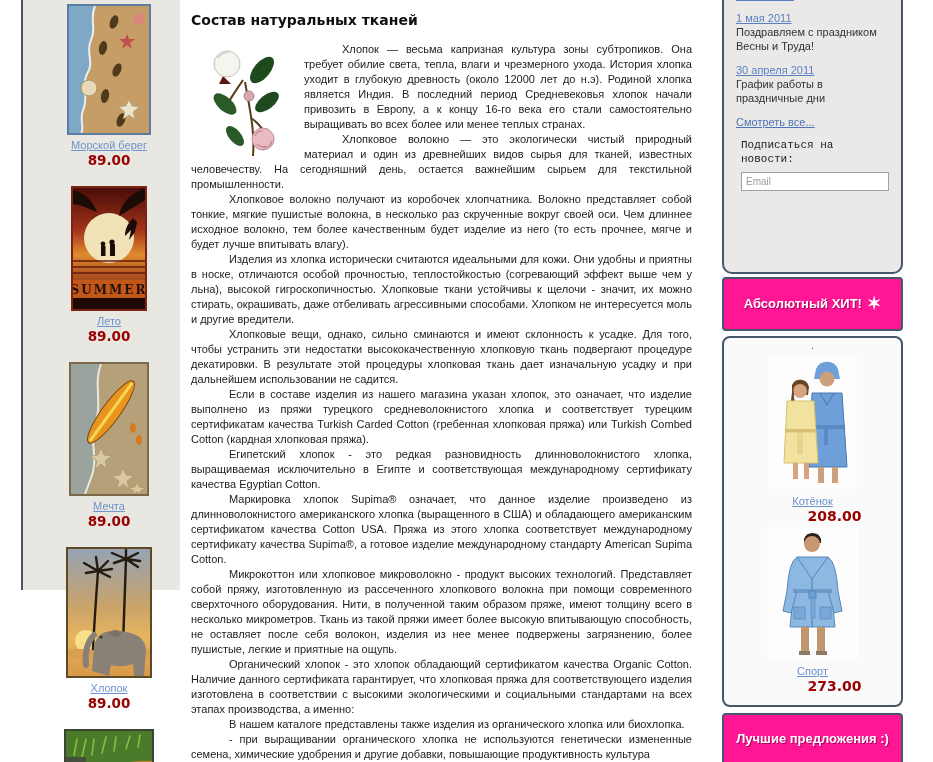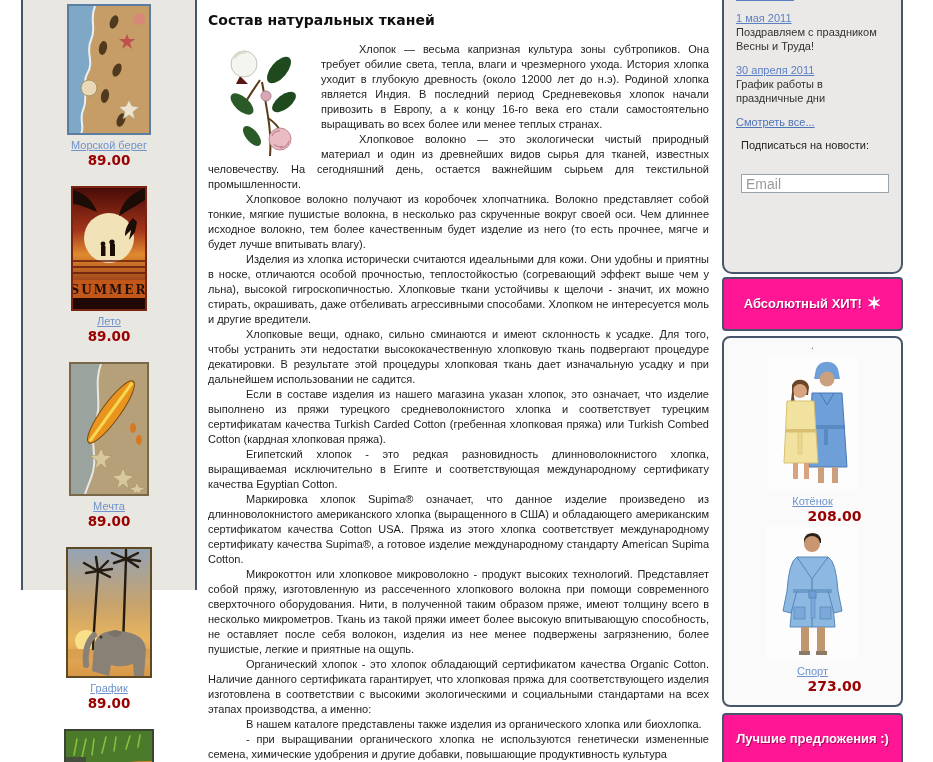--- a/index.html
+++ b/index.html
@@ -17,41 +17,41 @@
   .f-summer { border: 2px solid #7a2513; }
   .f-dream  { border: 2px solid #79684a; }
   .f-africa { border: 2px solid #5d4a24; }
   .f-tiger  { border: 2px solid #3c4436; }
   .lp-name { line-height: 13px; }
   .lp-name a, .rp-name a { color: #6d92cc; font-size: 11px; text-decoration: underline; cursor: pointer; }
   .lp-price, .rp-price { color: #990000; font-weight: bold; font-size: 13.5px;
                          font-family: "DejaVu Sans", sans-serif; line-height: 16px; }
 
   
-  .main-col { position: absolute; left: 197px; top: 0; width: 521px; height: 762px;
+  .main-col { position: absolute; left: 180px; top: 0; width: 521px; height: 762px;
               background: #fff; padding: 12px 9px 2px 11px; }
   .title { font-family: "DejaVu Sans", sans-serif; font-size: 14px; font-weight: bold;
            color: #101010; margin-bottom: 14px; }
   .article { font-size: 11px; line-height: 15px; color: #222; text-align: justify; }
   .article p { text-indent: 38px; }
   .cotton { float: left; width: 80px; height: 113px; margin: 2px 19px 2px 14px; }
 
   
   .right-col { position: absolute; left: 722px; top: 0; width: 181px; height: 762px; }
   .news-box { position: absolute; left: 0; top: -22px; width: 181px; height: 296px;
               background: #eae9e7; border: 2px solid #46566b; border-radius: 0 0 10px 10px;
               padding: 10px 10px 0 12px; font-size: 11px; line-height: 14px; color: #333;
               overflow: hidden; }
   .news-item { margin-bottom: 10px; }
   .news-date { color: #5b7fc4; text-decoration: underline; cursor: pointer; display: inline-block; line-height: 13px; }
   .sliver { width: 58px; height: 11px; border-bottom: 1px solid #5b7fc4; margin-bottom: 2px; }
   .see-all { color: #4d74b8; text-decoration: underline; cursor: pointer; font-size: 11px; }
   .subscribe { margin-top: 9px; padding-left: 5px; }
-  .subscribe-label { display: block; margin-bottom: 22px; color: #222; }
-  .email-input { width: 148px; height: 19px; border: 1px solid #9aa2aa; font-size: 14px;
+  .subscribe-label { display: block; margin-bottom: 6px; color: #222; font-family: Liberation Mono, monospace; }
+  .email-input { width: 148px; height: 19px; border: 1px solid #9aa2aa; font-size: 10px;
                  padding: 2px 4px; color: #555; background: #fff;
                  font-family: "Liberation Sans", sans-serif; }
   .email-input::placeholder { color: #9a9a9a; }
 
   .pink { position: absolute; left: 0; width: 181px; background: #ff1694;
           border: 2px solid #46566b; border-radius: 4px; color: #fff; font-weight: bold;
           font-size: 13px; text-align: center; text-shadow: 1px 1px 0 #b0005e; cursor: pointer; }
   .hit { top: 277px; height: 54px; line-height: 50px; }
   .star { font-size: 17px; vertical-align: -1px; margin-left: 5px; text-shadow: none; }
   .offers { top: 713px; height: 60px; line-height: 48px; }
@@ -165,21 +165,21 @@
             <path d="M58,10 C57,40 56,70 55,96" fill="none"></path>
             <path d="M30,22 l-14,-8 M30,22 l-12,2 M30,22 l-2,-14 M30,22 l10,-10 M30,22 l14,-2 M30,22 l12,6" fill="none"></path>
             <path d="M58,10 l-14,-6 M58,10 l-12,4 M58,10 l0,-9 M58,10 l12,-6 M58,10 l14,2 M58,10 l12,8" fill="none"></path>
           </g>
           <path d="M24,122 l2,-24 q2,-18 26,-16 q24,2 26,18 l-2,27 l-10,0 l-1,-12 q-12,4 -22,1 l-2,11 Z" fill="#8a8176"></path>
           <path d="M26,86 q-10,10 -8,30" stroke="#8a8176" stroke-width="6" fill="none" stroke-linecap="round"></path>
           <circle cx="33" cy="88" r="1.5" fill="#3a342c"></circle>
           <path d="M40,84 q8,-6 14,0 q-6,8 -14,0" fill="#7a7268"></path>
         </svg>
       </span>
-      <div class="lp-name"><a>График</a></div>
+      <div class="lp-name"><a>Хлопок</a></div>
       <div class="lp-price">89.00</div>
     </div>
 
     <div class="lp">
       <span class="frame f-tiger">
         <svg width="86" height="58" viewBox="0 0 86 58">
           <rect width="86" height="58" fill="#4a7a2a"></rect>
           <g stroke="#85c040" stroke-width="1.6" stroke-linecap="round">
             <path d="M8,24 l3,-16 M16,26 l4,-18 M26,24 l2,-16 M36,22 l4,-16 M48,20 l2,-14 M60,18 l4,-13 M72,16 l2,-12"></path>
           </g>

